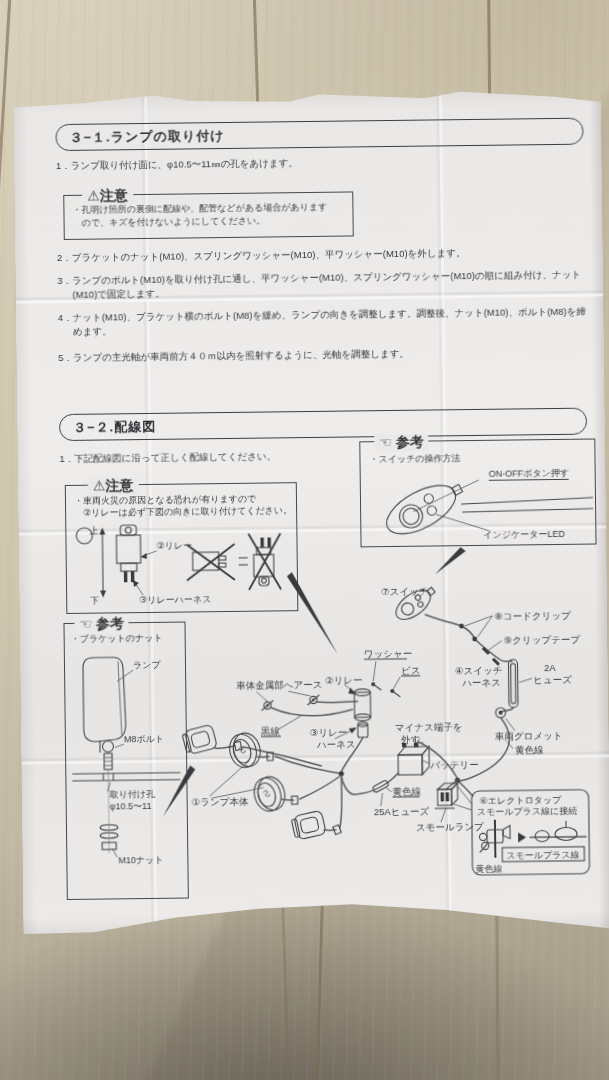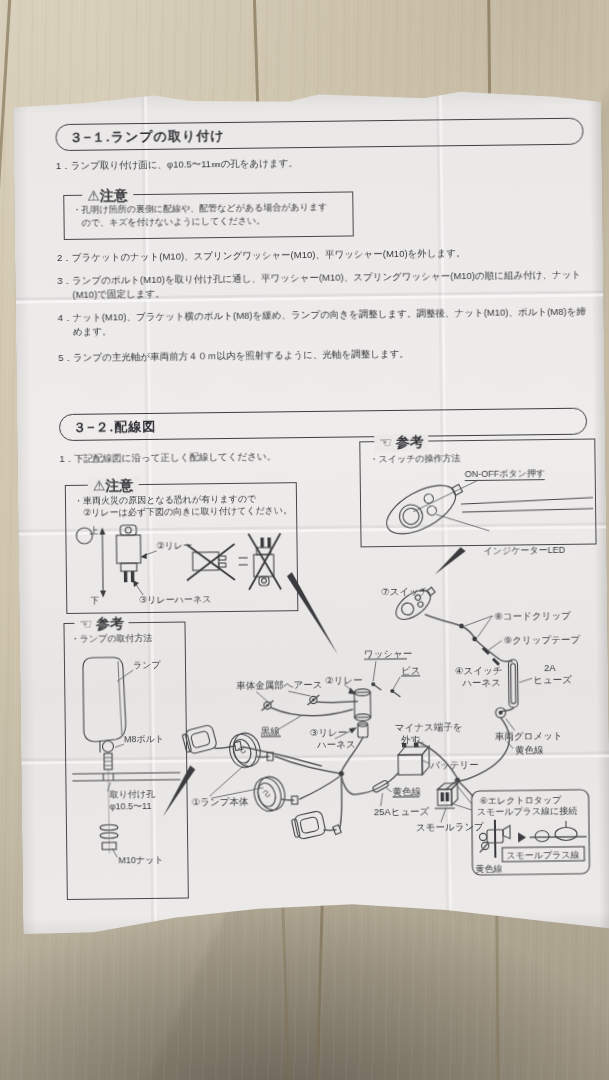--- a/index.html
+++ b/index.html
@@ -45,21 +45,21 @@
     font-size:13px;font-weight:bold;letter-spacing:1px;color:#2d2d33;}
   .txt{position:absolute;color:#35353a;font-size:9.5px;line-height:14px;}
   .steps{position:absolute;left:42px;top:156px;width:532px;color:#35353a;font-size:9.5px;line-height:14px;}
   .steps .step{padding-left:15px;text-indent:-15px;margin-bottom:9px;}
   .steps .step:nth-child(2){margin-bottom:9px;}
   .steps .step:nth-child(3){margin-bottom:12px;}
   .box{position:absolute;border:1.2px solid #46464b;}
   .box .box-title{position:absolute;top:-8px;left:18px;background:#ebe9e7;padding:0 5px;
     font-size:14px;font-weight:bold;color:#333338;white-space:nowrap;}
   .box .bline{position:absolute;color:#37373c;font-size:9px;line-height:12px;white-space:nowrap;}
-  .u{border-bottom:1px solid #46464b;}
+  .u{border-bottom:1px solid #46464b;margin-left:24px;}
   svg{position:absolute;overflow:visible;}
   svg text{font-family:"Liberation Sans","DejaVu Sans",sans-serif;fill:#38383d;}
   .wire{fill:none;stroke:#5d5d62;stroke-width:1.5;stroke-linecap:round;}
   .ln{fill:none;stroke:#46464b;stroke-width:1.1;}
   .thin{fill:none;stroke:#55555a;stroke-width:.8;}
   .dark{fill:#3a3a3f;}
 </style>
 </head>
 <body>
 
@@ -98,21 +98,21 @@
       <span>３−２.配線図</span>
     </div>
     <div class="txt" style="left:42px;top:357px">1．下記配線図に沿って正しく配線してください。</div>
 
     <div class="box" style="left:342px;top:350px;width:236px;height:106px">
       <div class="box-title" style="left:14px">
         <span>☜</span> <span>参考</span>
       </div>
       <div class="bline" style="left:9px;top:11px">・スイッチの操作方法</div>
       <div class="bline u" style="left:104px;top:27px">ON-OFFボタン押す</div>
-      <div class="bline" style="left:122px;top:104px">インジケーターLED</div>
+      <div class="bline" style="left:122px;top:88px">インジケーターLED</div>
       <svg style="left:0;top:38px" width="234" height="64" viewBox="0 0 234 64">
         <line class="thin" x1="118" y1="1" x2="52" y2="32"></line>
         <line class="thin" x1="128" y1="52" x2="75" y2="35"></line>
         <g transform="translate(60,30) rotate(-28)">
           <ellipse class="ln" cx="0" cy="0" rx="38" ry="18"></ellipse>
           <circle class="ln" cx="-12" cy="1" r="11.5"></circle>
           <circle class="ln" cx="-12" cy="1" r="8"></circle>
           <circle class="ln" cx="12" cy="-6" r="4.6"></circle>
           <circle class="ln" cx="9" cy="6" r="4.6"></circle>
           <rect class="ln" x="37" y="-4" width="8" height="8"></rect>
@@ -162,21 +162,21 @@
         <circle class="ln" cx="191" cy="61" r="2.4"></circle>
         <line x1="176" y1="14" x2="208" y2="70" stroke="#3a3a3f" stroke-width="1.8"></line>
         <line x1="208" y1="14" x2="176" y2="70" stroke="#3a3a3f" stroke-width="1.8"></line>
       </svg>
     </div>
 
     <div class="box" style="left:44px;top:528px;width:122px;height:277px">
       <div class="box-title" style="left:10px">
         <span>☜</span> <span>参考</span>
       </div>
-      <div class="bline" style="left:6px;top:9px">・ランプの取付方法</div>
+      <div class="bline" style="left:6px;top:9px">・ブラケットのナット</div>
       <svg style="left:4px;top:22px" width="114" height="250" viewBox="0 0 114 250">
         <path class="ln" d="M24,12 L44,12 Q54,12 54,24 L56,78 Q56,92 46,94 L26,96 Q14,96 14,84 L14,22 Q14,12 24,12 Z"></path>
         <line class="thin" x1="49" y1="16" x2="52" y2="90"></line>
         <text x="64" y="23" font-size="9">ランプ</text>
         <line class="thin" x1="64" y1="25" x2="48" y2="36"></line>
         <circle class="ln" cx="38" cy="101" r="5.5"></circle>
         <line class="ln" x1="30" y1="95" x2="30" y2="107"></line>
         <text x="54" y="97" font-size="9">M8ボルト</text>
         <line class="thin" x1="54" y1="99" x2="45" y2="102"></line>
         <rect class="ln" x="34" y="108" width="8" height="16"></rect>

